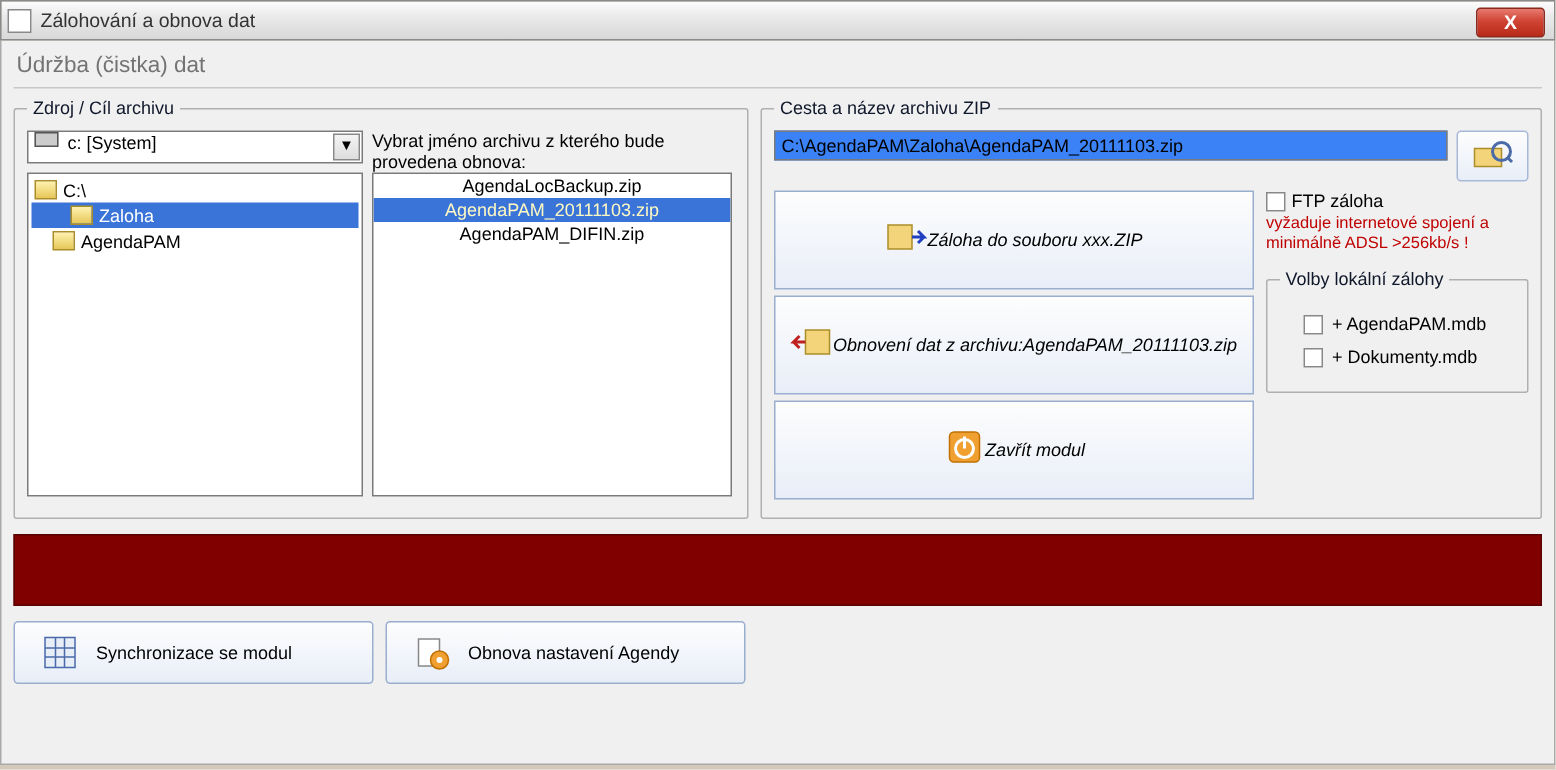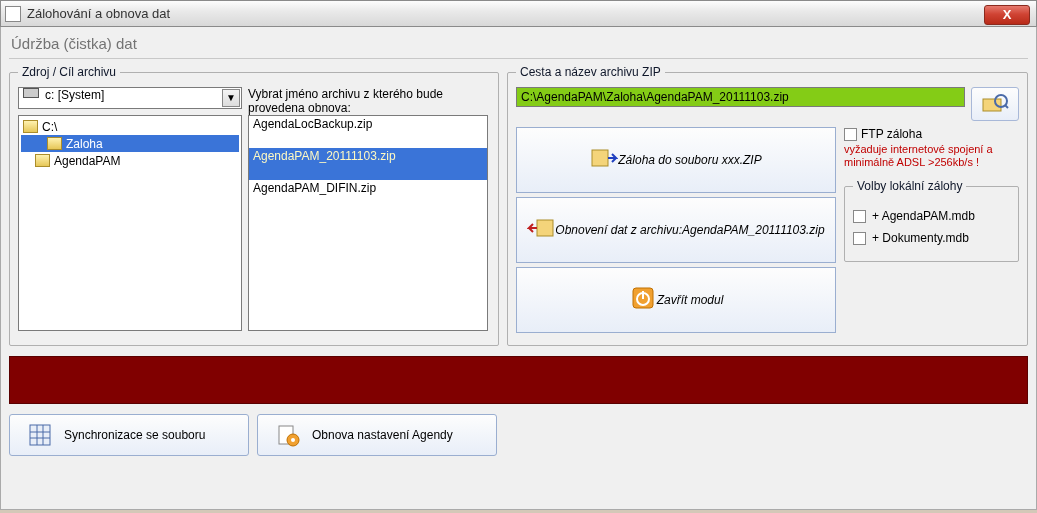--- a/index.html
+++ b/index.html
@@ -143,43 +143,44 @@
     line-height: 14px;
   }
   .listbox {
     border: 1px solid #7a7a7a;
     background: #fff;
     height: 216px;
     margin-top: 0;
     overflow: auto;
   }
   .list-item {
-    height: 32px;
+    height: 16px;
     line-height: 16px;
     padding: 0 4px;
     cursor: pointer;
     white-space: nowrap;
+    text-align: center;
   }
   .list-item.sel {
     background: #3a74d8;
     color: #fef9c3;
   }
   .fs-dest {
     flex: 1;
   }
   .dest-top {
     display: flex;
     gap: 6px;
     align-items: flex-start;
     margin-bottom: 6px;
   }
   .path-input {
     flex: 1;
     border: 1px solid #7a7a7a;
-    background: #84cc16;
+    background: #3b82f6;
     height: 20px;
     padding: 2px 4px;
     font-family: inherit;
     font-size: 12px;
   }
   .btn-browse {
     width: 48px;
     height: 34px;
     border: 1px solid #a8b8d8;
     background: linear-gradient(#fdfdfd,#e8eef8);
@@ -241,21 +242,21 @@
     line-height: 13px;
     margin: 2px 0 10px 0;
   }
   .fs-local {
     margin-top: 6px;
   }
   .local-opt {
     display: flex;
     align-items: center;
     gap: 6px;
-    margin: 8px 0;
+    margin: 8px 16px;
   }
   .maroon-bar {
     background: #800000;
     height: 48px;
     margin-top: 10px;
     border: 1px solid #5a0000;
   }
   .bottom-buttons {
     display: flex;
     gap: 8px;
@@ -398,21 +399,21 @@
     <div class="bottom-btn" style="width:240px">
       <span class="ico">
         <svg width="24" height="24">
             <rect x="2" y="2" width="20" height="20" fill="#e8eef8" stroke="#4a6aa8"></rect>
             <line x1="2" y1="9" x2="22" y2="9" stroke="#4a6aa8"></line>
             <line x1="2" y1="15" x2="22" y2="15" stroke="#4a6aa8"></line>
             <line x1="9" y1="2" x2="9" y2="22" stroke="#4a6aa8"></line>
             <line x1="15" y1="2" x2="15" y2="22" stroke="#4a6aa8"></line>
           </svg>
       </span>
-      <span>Synchronizace se souboru</span>
+      <span>Synchronizace se modul</span>
     </div>
     <div class="bottom-btn" style="width:240px">
       <span class="ico">
         <svg width="24" height="24">
             <rect x="3" y="3" width="14" height="18" fill="#fff" stroke="#888"></rect>
             <circle cx="17" cy="17" r="6" fill="#f0a030" stroke="#c07000"></circle>
             <circle cx="17" cy="17" r="2" fill="#fff"></circle>
           </svg>
       </span>
       <span>Obnova nastavení Agendy</span>

